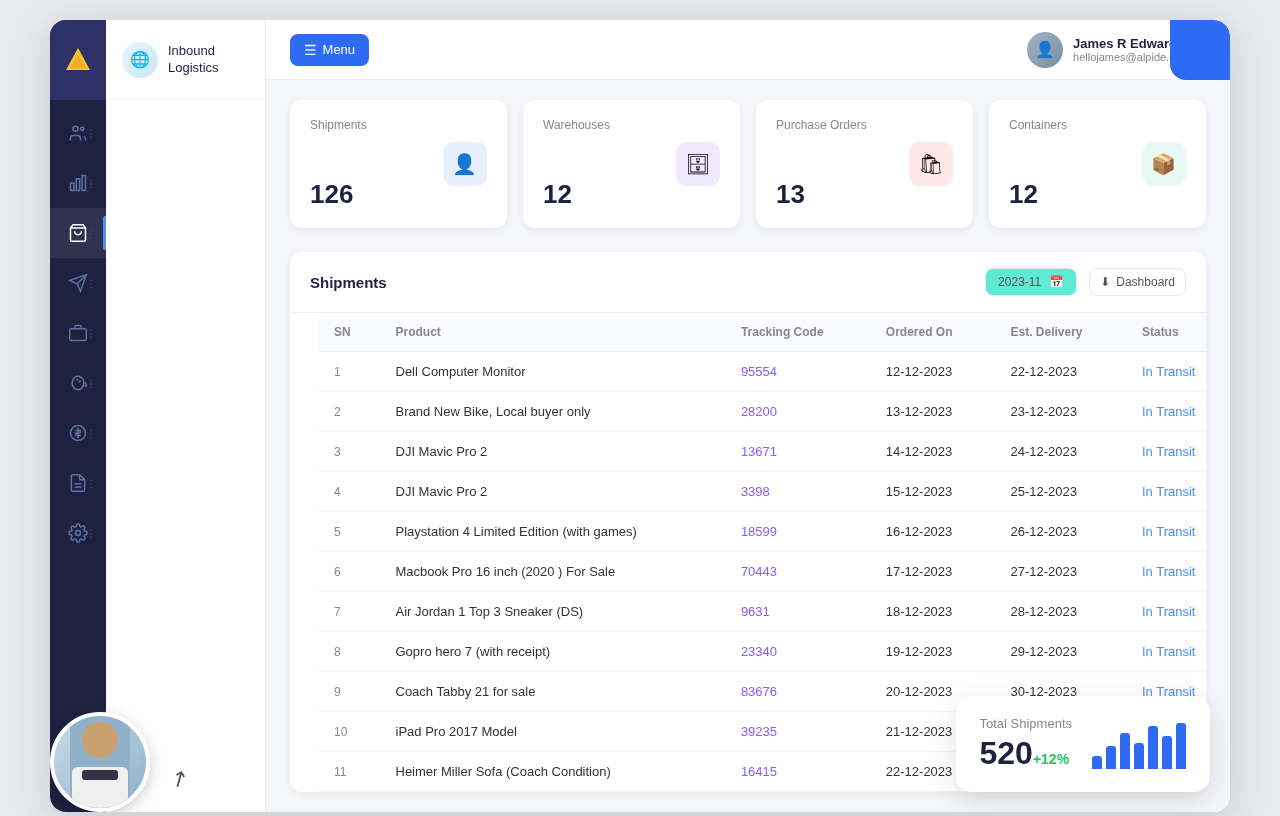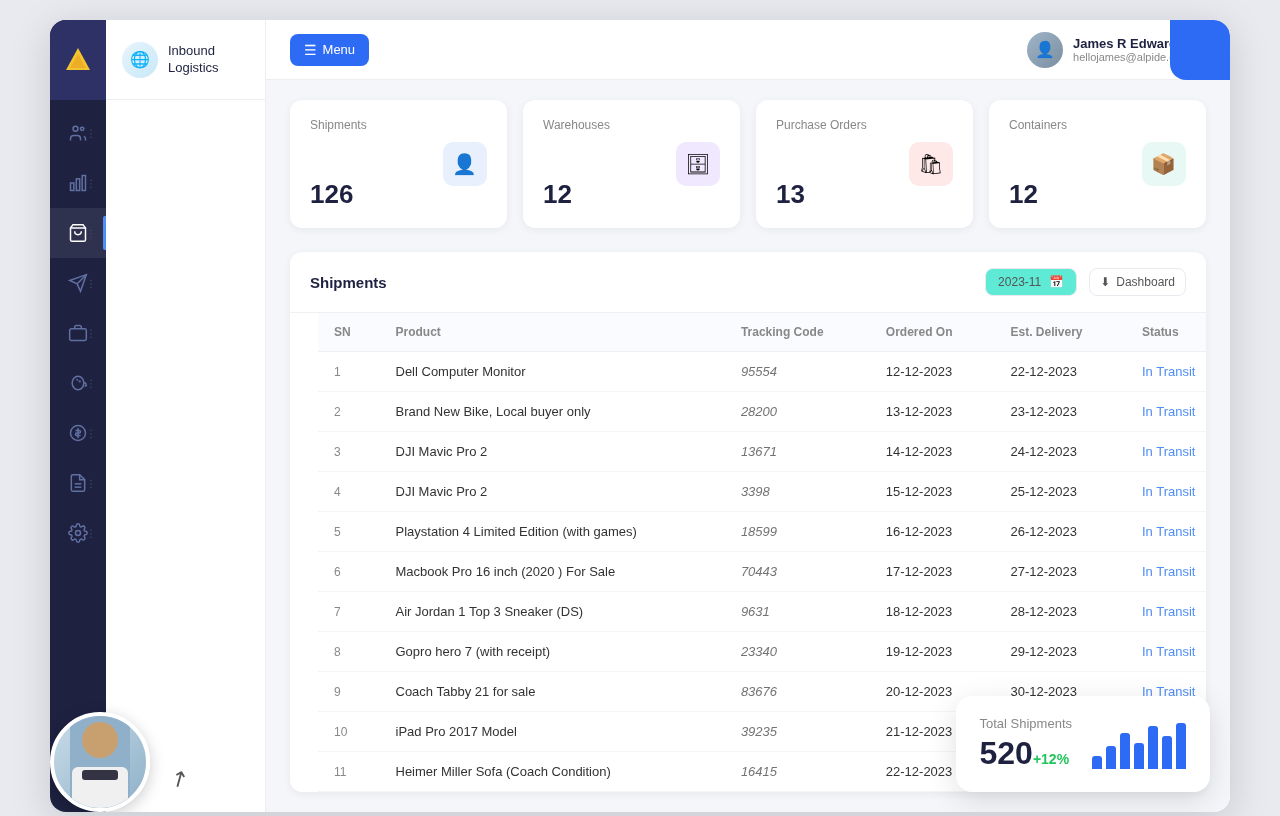--- a/index.html
+++ b/index.html
@@ -302,24 +302,23 @@
       border-bottom: 1px solid #f5f5f5;
     }
 
     tbody td {
       padding: 12px 16px;
       font-size: 13px;
       color: #333;
     }
 
     .tracking-link {
-      color: #737373;
+      color: #8b5cf6;
       cursor: pointer;
       text-decoration: none;
-      font-style: italic;
     }
 
     .status-in-transit {
       color: #4f8ef7;
       font-weight: 500;
     }
 
     .sn-col { color: #888; font-size: 12px; }
 
     

